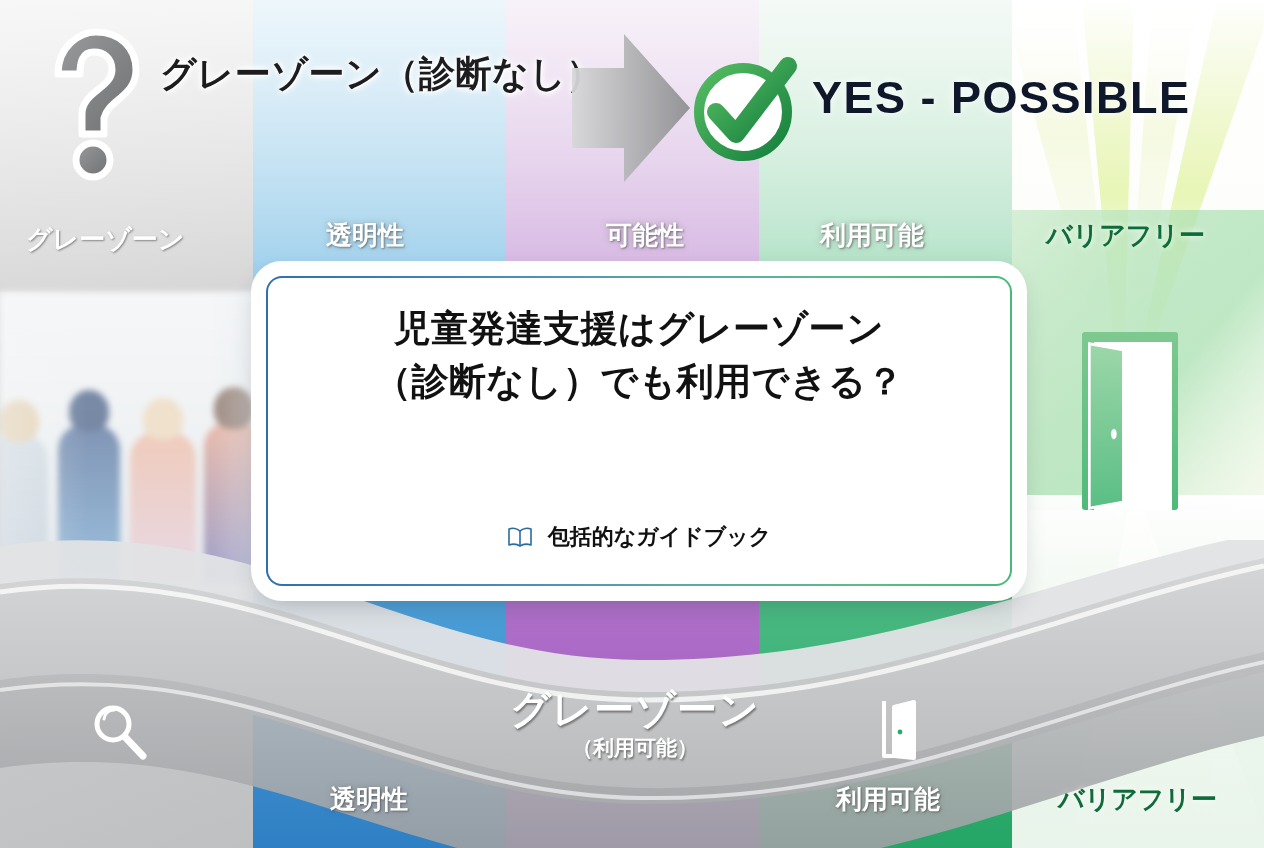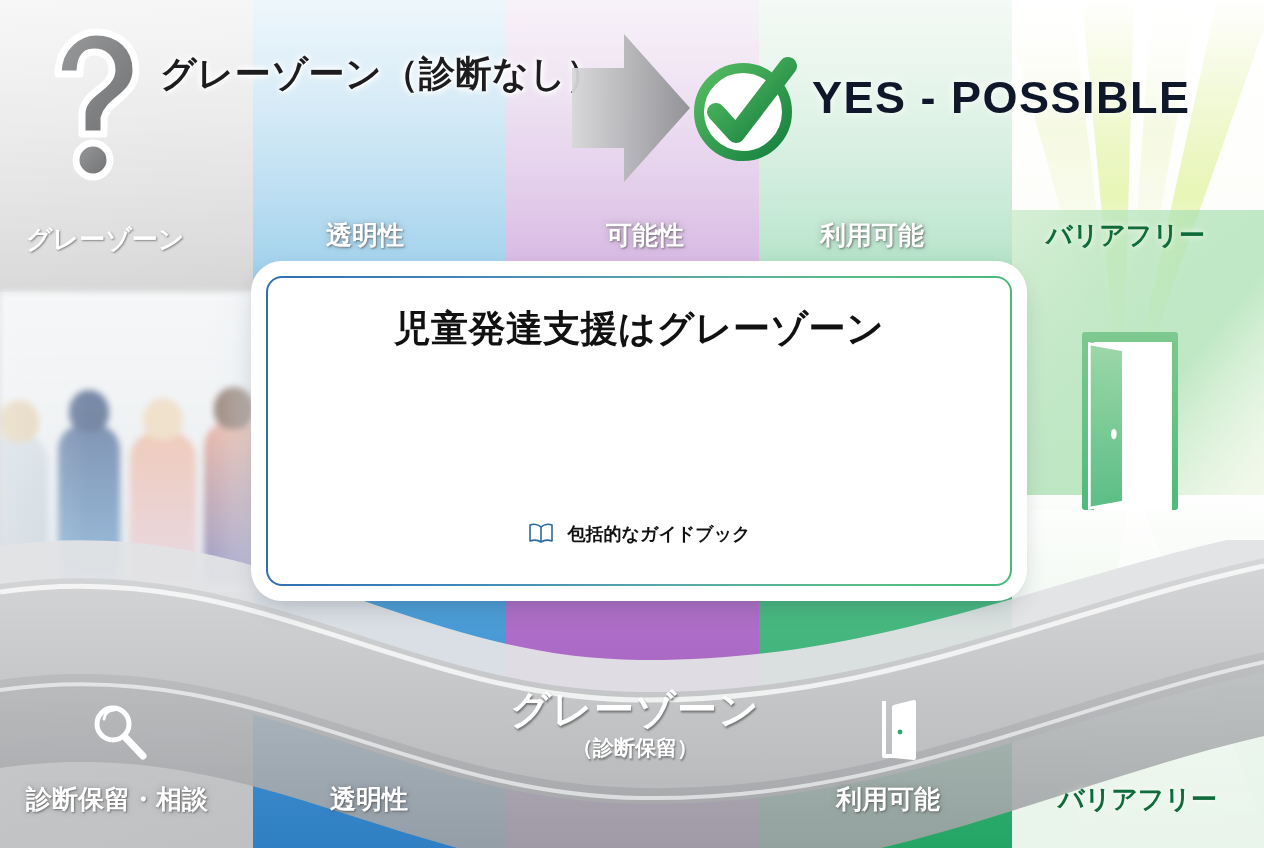--- a/index.html
+++ b/index.html
@@ -114,21 +114,21 @@
       box-shadow:0 0 0 9px #ffffff, 0 10px 26px rgba(40,50,60,.30);}
   .card-inner{position:absolute;inset:6px;border-radius:16px;
       padding:2px;box-sizing:border-box;
       background:linear-gradient(90deg,#2f6fb0 0%,#3e83bd 22%,#5aa9a8 55%,#5bbd86 80%,#49b97b 100%);}
   .card-face{width:100%;height:100%;border-radius:14px;background:#ffffff;box-sizing:border-box;}
 
   .card-title{position:absolute;left:0;right:0;top:32px;text-align:center;
       font-size:37px;font-weight:700;color:#111;line-height:1.44;letter-spacing:.4px;}
   .card-title span{display:block;}
   .card-sub{position:absolute;left:0;right:0;top:252px;text-align:center;
-      font-size:18px;font-weight:700;color:#111;}
+      font-size:22px;font-weight:700;color:#111;}
   .book-icon{display:inline-block;vertical-align:-4px;margin-right:9px;}
 </style>
 </head>
 <body>
 
 <div id="poster">
 
   <div class="band band-grey"></div>
   <div class="band band-blue"></div>
   <div class="band band-purple"></div>
@@ -280,51 +280,51 @@
   <div class="yes-text">YES - POSSIBLE</div>
 
   <div class="cap cap-grey  cap-u1">グレーゾーン</div>
   <div class="cap cap-light cap-u2">透明性</div>
   <div class="cap cap-light cap-u3">可能性</div>
   <div class="cap cap-light cap-u4">利用可能</div>
   <div class="cap cap-dark  cap-u5">バリアフリー</div>
 
   <div class="ribbon-label">
     <span class="big">グレーゾーン</span>
-    <span class="small">（診断保留）</span>
+    <span class="small">（利用可能）</span>
   </div>
 
   <div class="mag-icon">
     <svg width="62" height="62" viewBox="0 0 62 62">
       <circle cx="25" cy="24" r="16" fill="none" stroke="#ffffff" stroke-width="5"></circle>
       <path d="M16,19 C17,13 21,10 26,10" fill="none" stroke="#ffffff" stroke-width="3" stroke-linecap="round"></path>
       <path d="M37,37 L55,56" stroke="#ffffff" stroke-width="7" stroke-linecap="round"></path>
     </svg>
   </div>
 
   <div class="door-icon">
     <svg width="46" height="64" viewBox="0 0 46 64">
       <path d="M4,3 L4,58 L14,58 L14,9 L34,4 L34,60 L14,58" fill="none" stroke="#ffffff" stroke-width="4" stroke-linejoin="round"></path>
       <path d="M14,9 L34,4 L34,60 L14,58 Z" fill="#ffffff"></path>
       <circle cx="20" cy="34" r="2.4" fill="#2aa96b"></circle>
     </svg>
   </div>
 
-  <div class="cap cap-light cap-l1">診断保留・相談</div>
   <div class="cap cap-light cap-l2">透明性</div>
   <div class="cap cap-light cap-l4">利用可能</div>
   <div class="cap cap-dark  cap-l5">バリアフリー</div>
 
   <div class="card">
     <div class="card-inner">
       <div class="card-face"></div>
     </div>
 
     <div class="card-title">
       <span>児童発達支援はグレーゾーン</span>
+      <span>（診断なし）でも利用できる？</span>
     </div>
 
     <div class="card-sub">
       <span class="book-icon">
         <svg width="26" height="22" viewBox="0 0 26 22">
           <path d="M13,5 C10,2 5,2 2,3 L2,19 C5,18 10,18 13,20 C16,18 21,18 24,19 L24,3 C21,2 16,2 13,5 Z" fill="#ffffff" stroke="#2b6b9e" stroke-width="1.6" stroke-linejoin="round"></path>
           <path d="M13,5 L13,20" stroke="#2b6b9e" stroke-width="1.6"></path>
         </svg>
       </span>
       <span>包括的なガイドブック</span>

